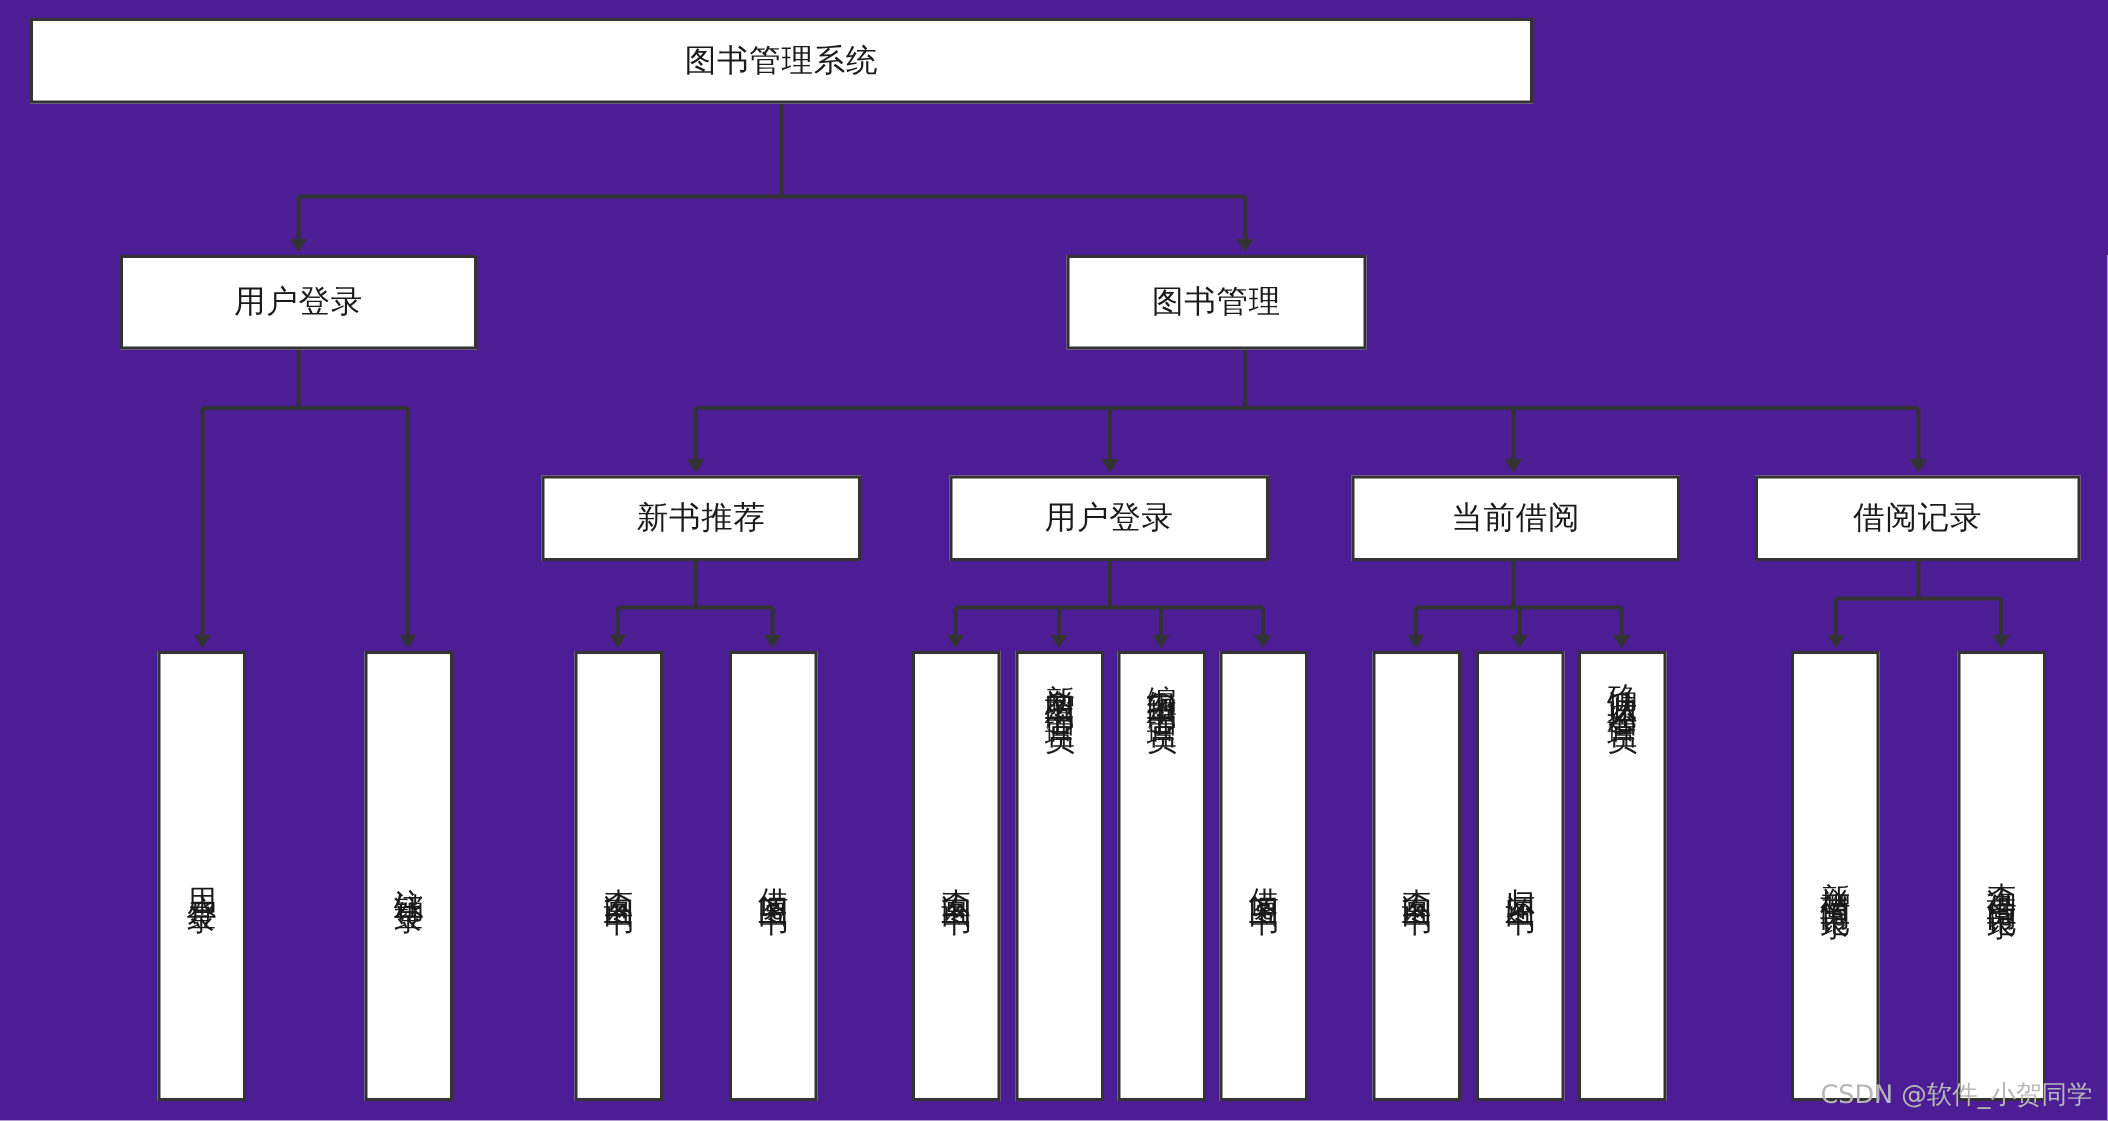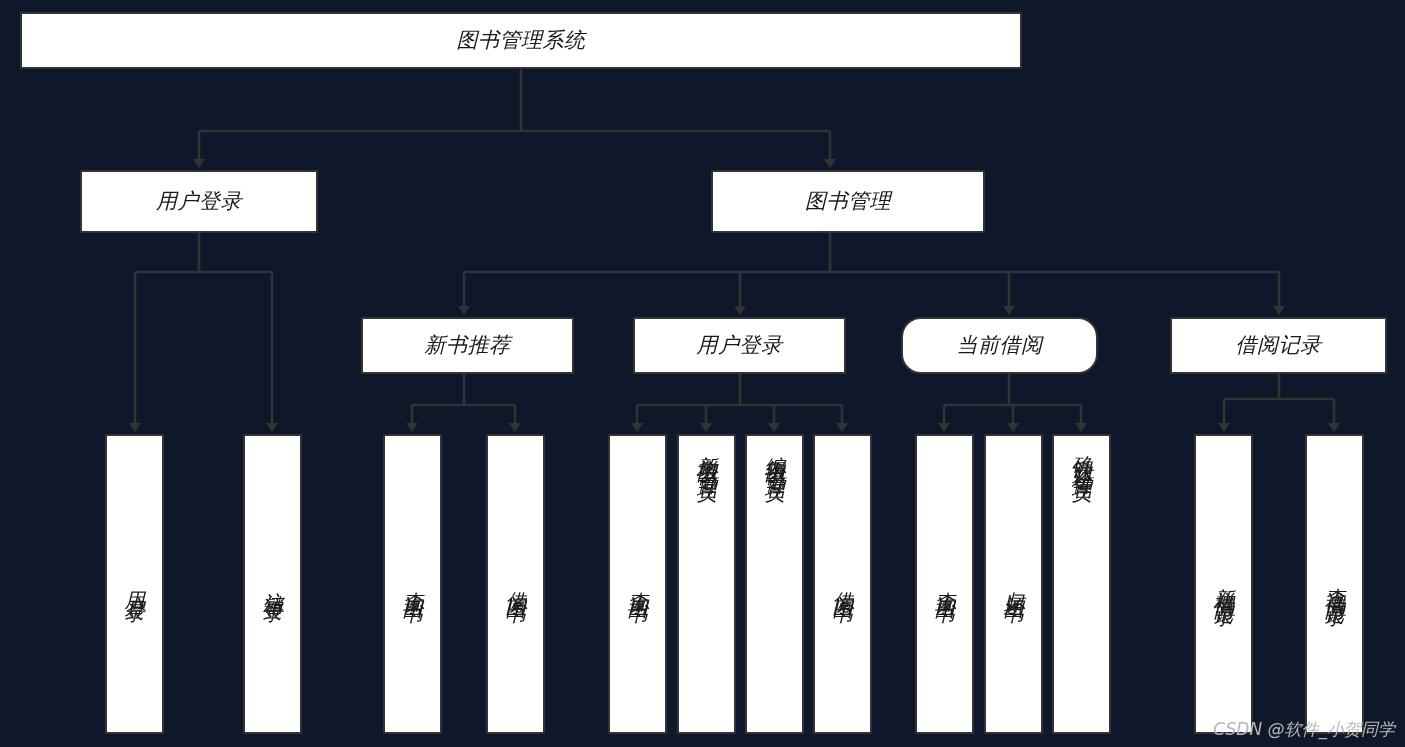--- a/index.html
+++ b/index.html
@@ -9,23 +9,22 @@
     background: #ffffff;
   }
   body {
     font-family: "DejaVu Sans", "Liberation Sans", sans-serif;
     color: #1a1a1a;
   }
   #diagram-root {
     position: relative;
     width: 1405px;
     height: 747px;
-    background: #0f172a;
+    background: #4c1d95;
     overflow: hidden;
-    font-style: italic;
   }
   #edge-layer {
     position: absolute;
     left: 0;
     top: 0;
     width: 1405px;
     height: 747px;
   }
   .node {
     position: absolute;
@@ -129,33 +128,33 @@
   </svg>
 
   <div class="node" style="left:20px; top:12px; width:1002px; height:57px;">
     <span class="node-label">图书管理系统</span>
   </div>
 
   <div class="node" style="left:80px; top:170px; width:238px; height:63px;">
     <span class="node-label">用户登录</span>
   </div>
 
-  <div class="node" style="left:711px; top:170px; width:274px; height:63px;">
+  <div class="node" style="left:711px; top:170px; width:200px; height:63px;">
     <span class="node-label">图书管理</span>
   </div>
 
   <div class="node" style="left:361px; top:317px; width:213px; height:57px;">
     <span class="node-label">新书推荐</span>
   </div>
 
   <div class="node" style="left:633px; top:317px; width:213px; height:57px;">
     <span class="node-label">用户登录</span>
   </div>
 
-  <div class="node" style="left:901px; top:317px; width:197px; height:57px;border-radius:20px;">
+  <div class="node" style="left:901px; top:317px; width:219px; height:57px;">
     <span class="node-label">当前借阅</span>
   </div>
 
   <div class="node" style="left:1170px; top:317px; width:217px; height:57px;">
     <span class="node-label">借阅记录</span>
   </div>
 
   <div class="node vertical centered" style="left:105px; top:434px; width:59px; height:300px;">
     <span class="node-label">用户登录</span>
   </div>

